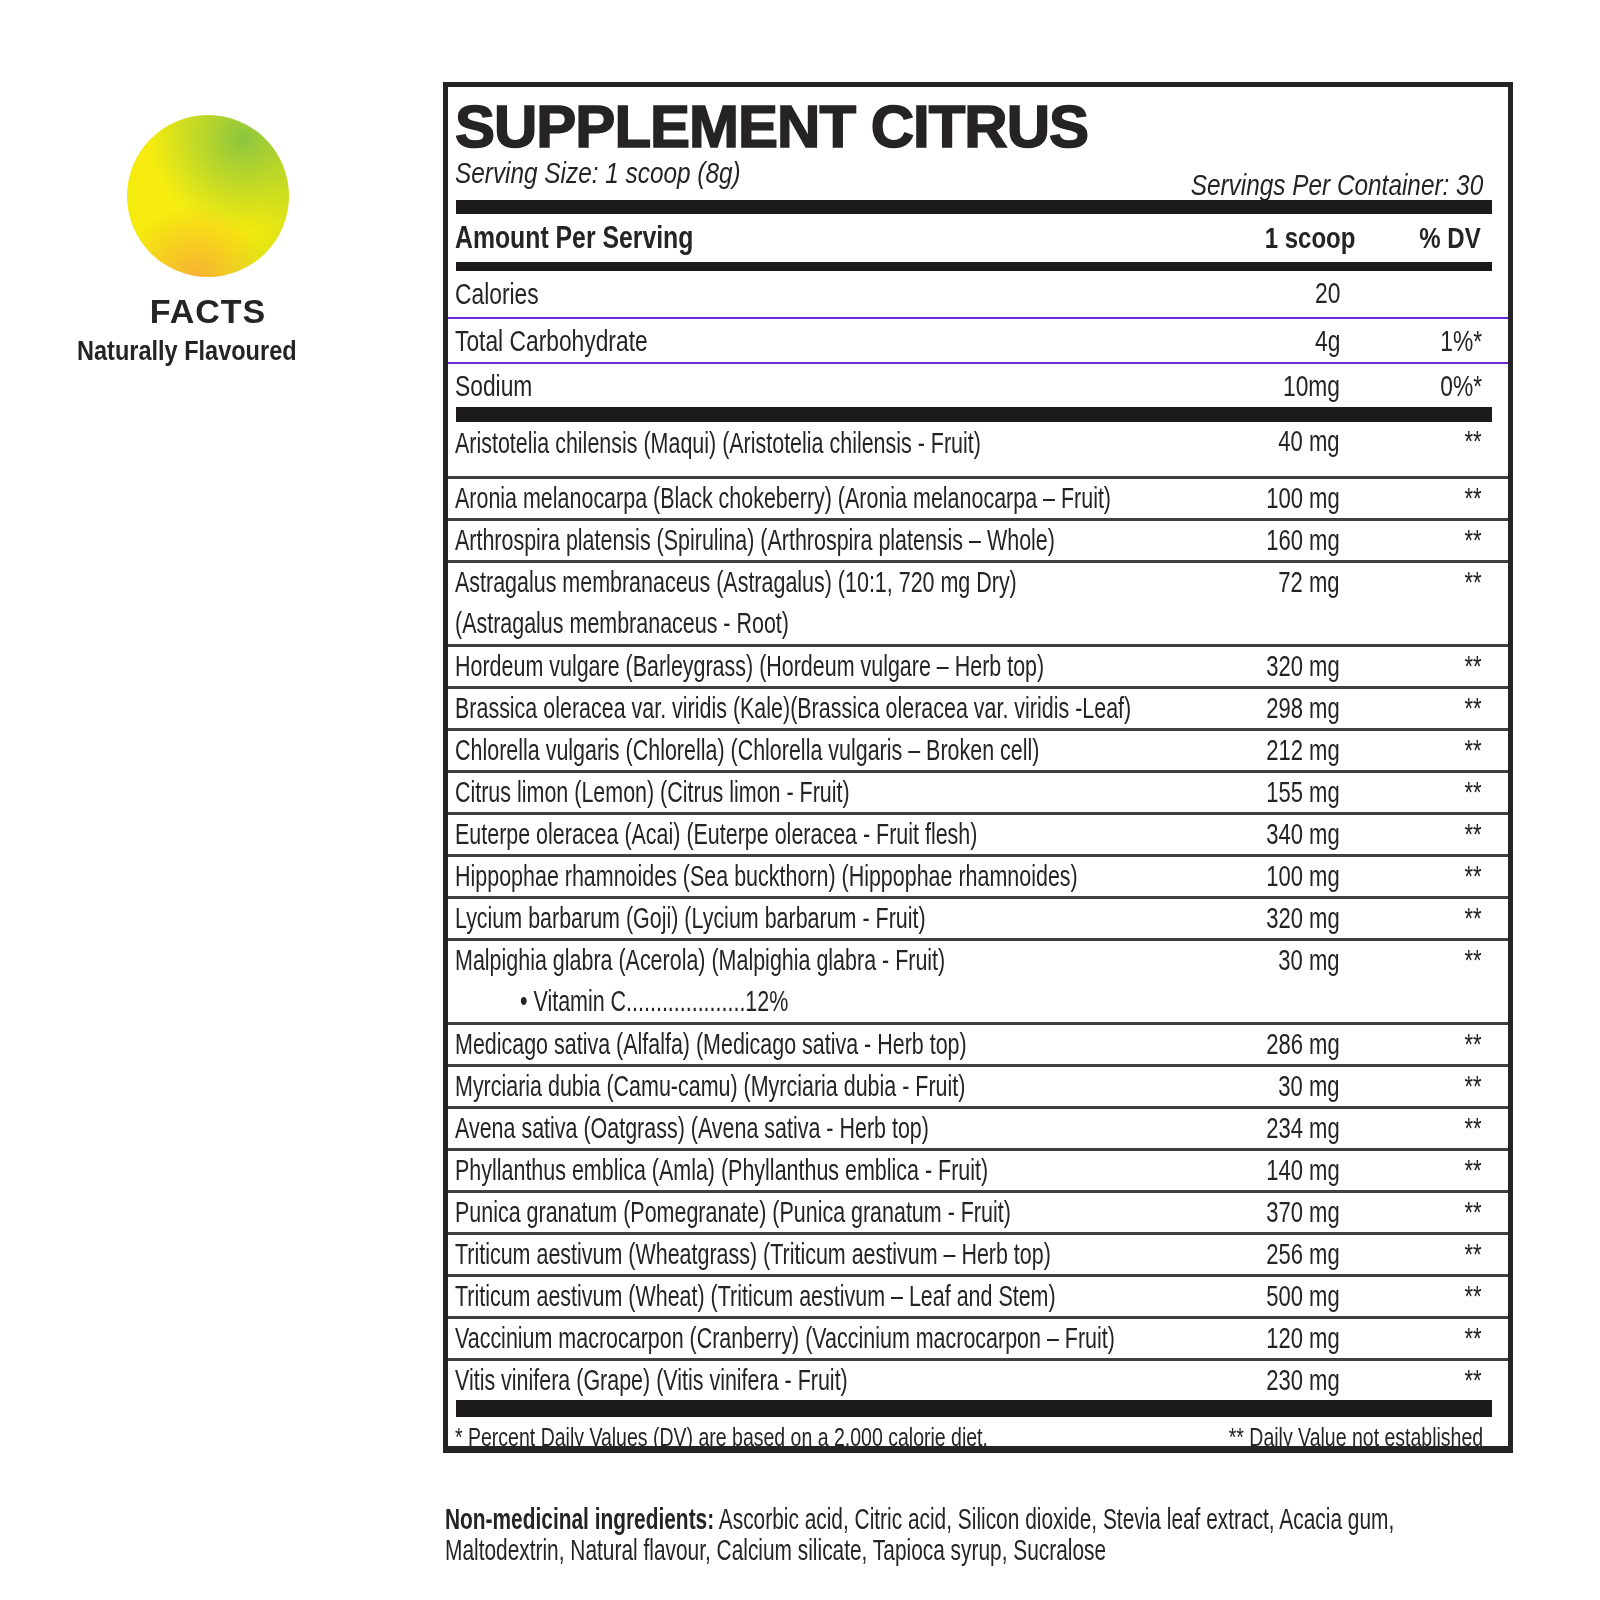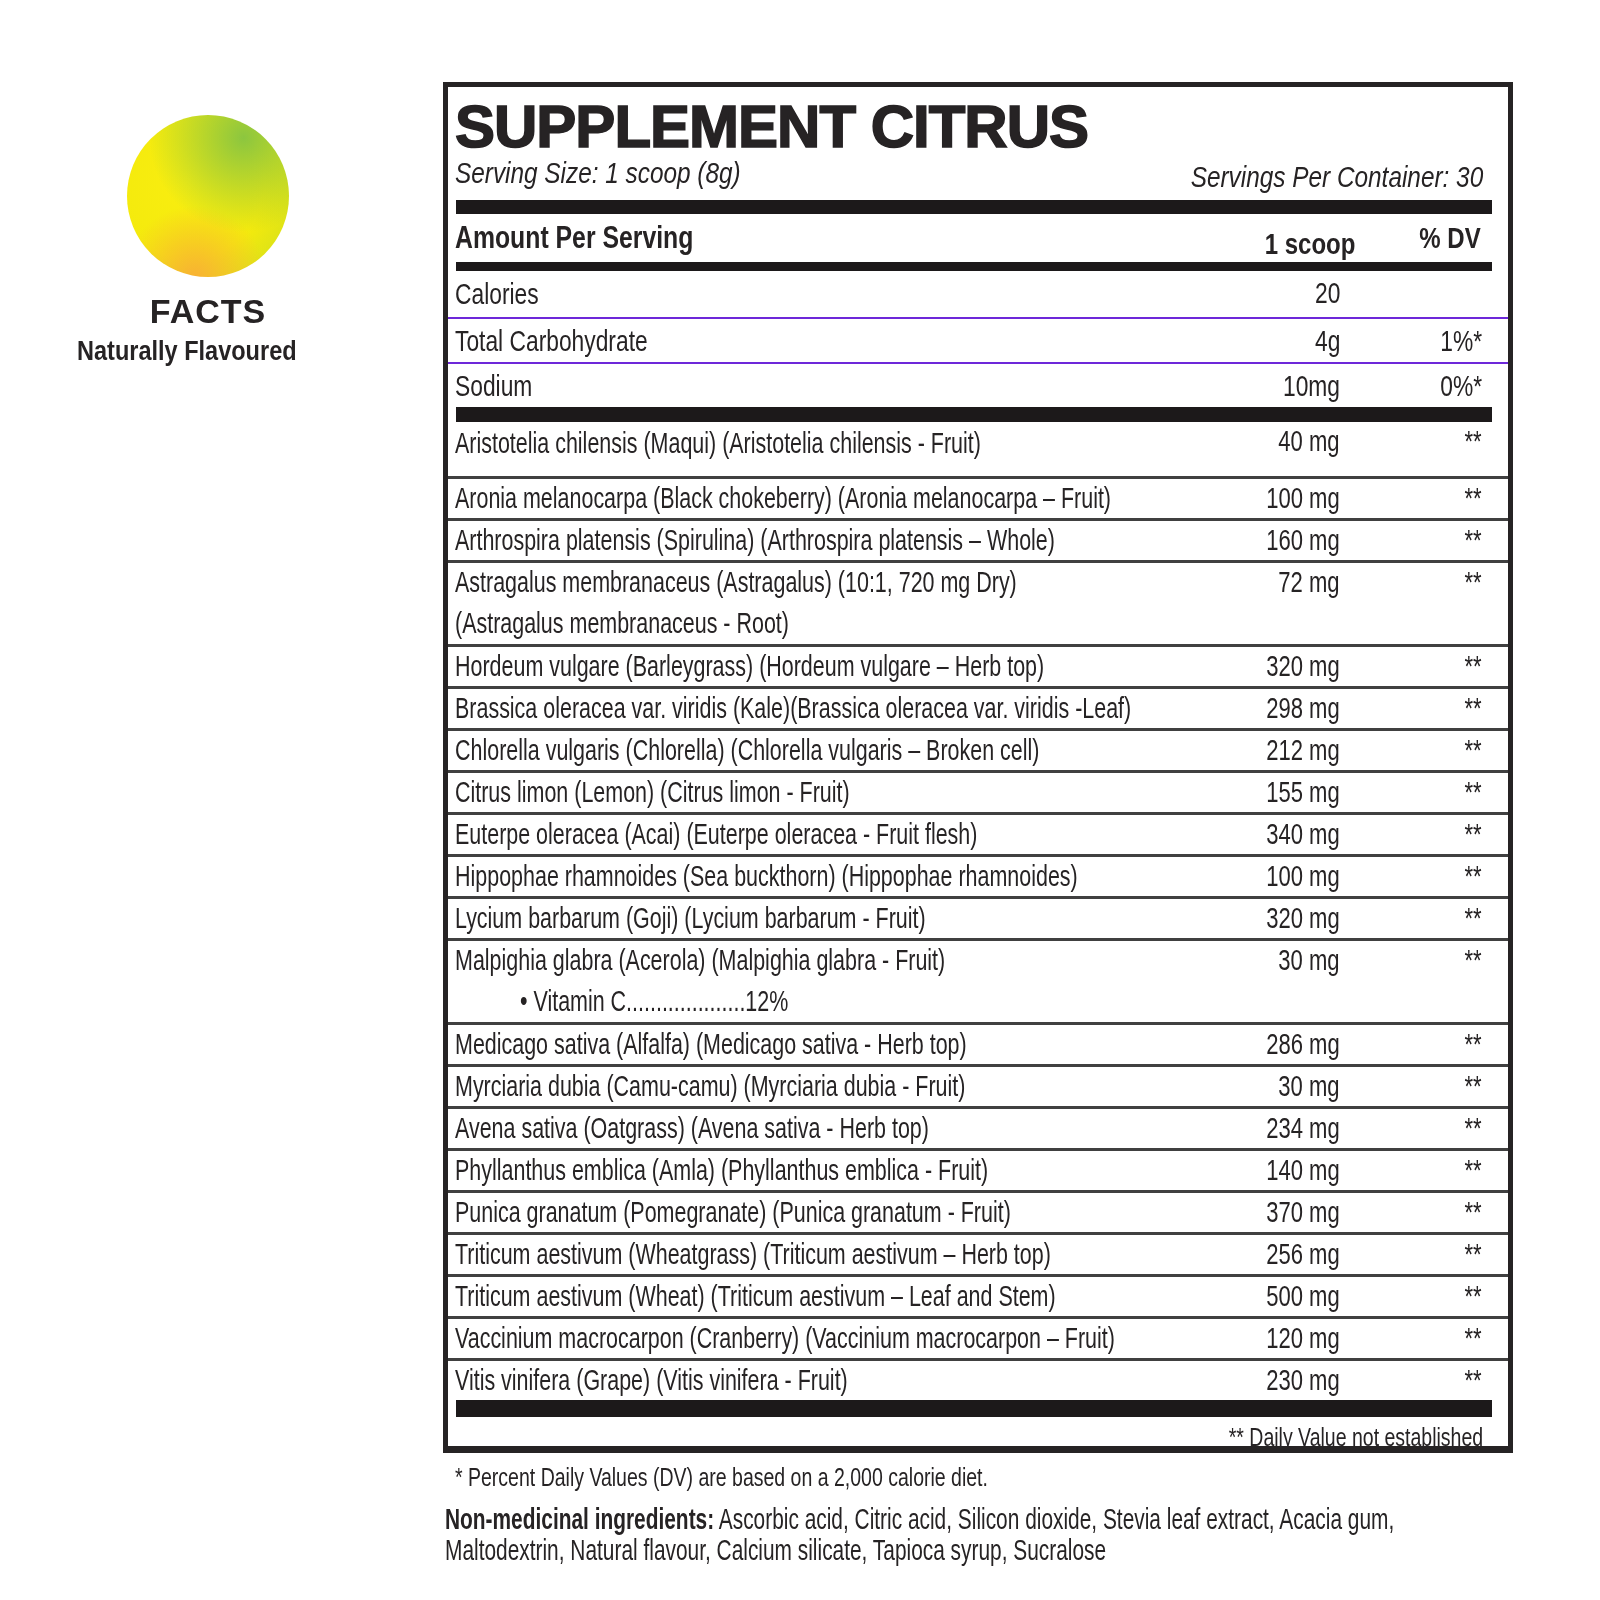--- a/index.html
+++ b/index.html
@@ -28,29 +28,29 @@
     position:absolute; left:443px; top:82px; width:1070px; height:1371px;
     box-sizing:border-box; border:5px solid #262324; border-bottom-width:7px;
     background:#ffffff;
   }
   .title{
     margin:14px 0 0 7px; font-size:60px; line-height:52px; font-weight:bold;
     letter-spacing:-1px; -webkit-text-stroke:1.6px #262324;
   }
   .serving-line{position:relative; height:34px; line-height:34px; font-size:29px; margin-top:3px;font-style:italic;}
   .serving-left{position:absolute; left:7px; top:0;}
-  .serving-right{position:absolute; right:25px; top:4px;}
+  .serving-right{position:absolute; right:25px; top:12px;}
   .bar{background:#1c191a; margin:0 16px 0 8px;}
   .bar1{height:14px; margin-top:10px;}
   .bar2{height:9px;}
   .bar3{height:15px;}
   .bar4{height:17px;}
   .head-row{position:relative; height:48px; line-height:48px; font-weight:bold; font-size:31px;}
   .head-left{position:absolute; left:7px; top:0;}
-  .head-scoop{position:absolute; right:153px; top:6px; font-size:30px;}
+  .head-scoop{position:absolute; right:153px; top:0; font-size:30px;}
   .head-dv{position:absolute; right:27px; top:0; font-size:30px;}
   
   .nrow{position:relative; height:43px; line-height:43px; border-top:2px solid #6d28d9;
         padding-left:7px; font-size:30px;}
   .nrow.first{height:46px; line-height:46px; border-top:none;}
   .irow{position:relative; border-top:3px solid #404040; padding-left:7px; font-size:29px;}
   .irow.first{border-top:none;}
   .l1{height:39px; line-height:39px;}
   .irow.first .l1{height:54px; line-height:42px;text-decoration:underline;}
   .l2{height:42px; line-height:42px;}
@@ -61,21 +61,21 @@
   .nrow .dvv{height:43px;}
   
   .cx{display:inline-block; white-space:nowrap; transform:scaleX(0.74); transform-origin:0 50%;}
   .cx80{display:inline-block; white-space:nowrap; transform:scaleX(0.8); transform-origin:0 50%;}
   .cx84{display:inline-block; white-space:nowrap; transform:scaleX(0.84); transform-origin:0 50%;}
   .cxr{display:inline-block; white-space:nowrap; transform:scaleX(0.76); transform-origin:100% 50%;}
   .cxr80{display:inline-block; white-space:nowrap; transform:scaleX(0.8); transform-origin:100% 50%;}
   .cxr84{display:inline-block; white-space:nowrap; transform:scaleX(0.84); transform-origin:100% 50%;}
   
   .footnote-row{position:relative; height:40px; line-height:40px; font-size:25px;}
-  .fn-left{position:absolute; left:7px; top:0;margin-top:40px;}
+  .fn-left{position:absolute; left:7px; top:0;}
   .fn-right{position:absolute; right:25px; top:0;}
   .fn-left .cx78,.fn-right .cxr78{display:inline-block;white-space:nowrap;}
   .cx78{transform:scaleX(0.78); transform-origin:0 50%; display:inline-block; white-space:nowrap;}
   .cxr78{transform:scaleX(0.78); transform-origin:100% 50%; display:inline-block; white-space:nowrap;}
   
   .nonmed{position:absolute; left:445px; top:1464px; width:1100px; font-size:29px; line-height:31px;margin-top:40px;}
   .nm-line{transform:scaleX(0.72); transform-origin:0 0; white-space:nowrap;}
   .nm-line .b{font-weight:bold;}
 </style>
 </head>

